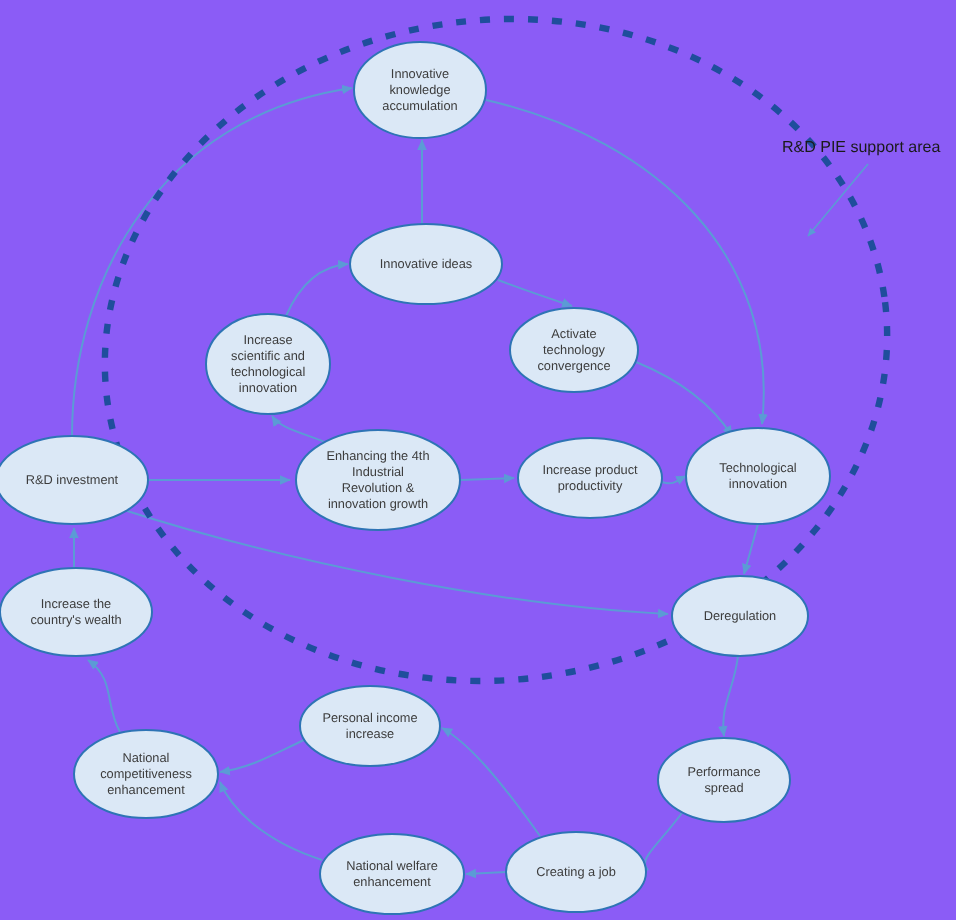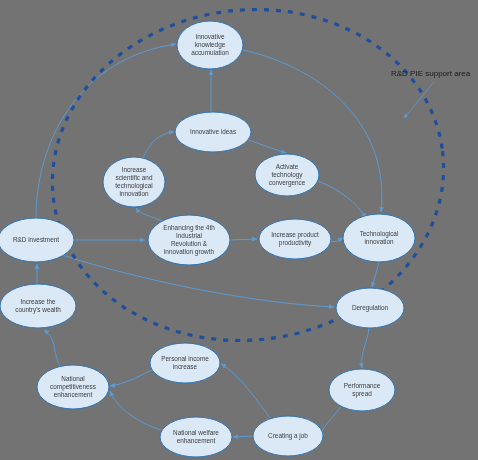--- a/index.html
+++ b/index.html
@@ -4,21 +4,21 @@
 <style>
   html, body {
     margin: 0;
     padding: 0;
     background: #ffffff;
   }
   #canvas {
     position: relative;
     width: 478px;
     height: 460px;
-    background: #737373;
+    background: #8b5cf6;
     font-family: "Liberation Sans", sans-serif;
     overflow: hidden;
   }
   #diagram-svg {
     position: absolute;
     left: 0;
     top: 0;
     width: 478px;
     height: 460px;
   }

